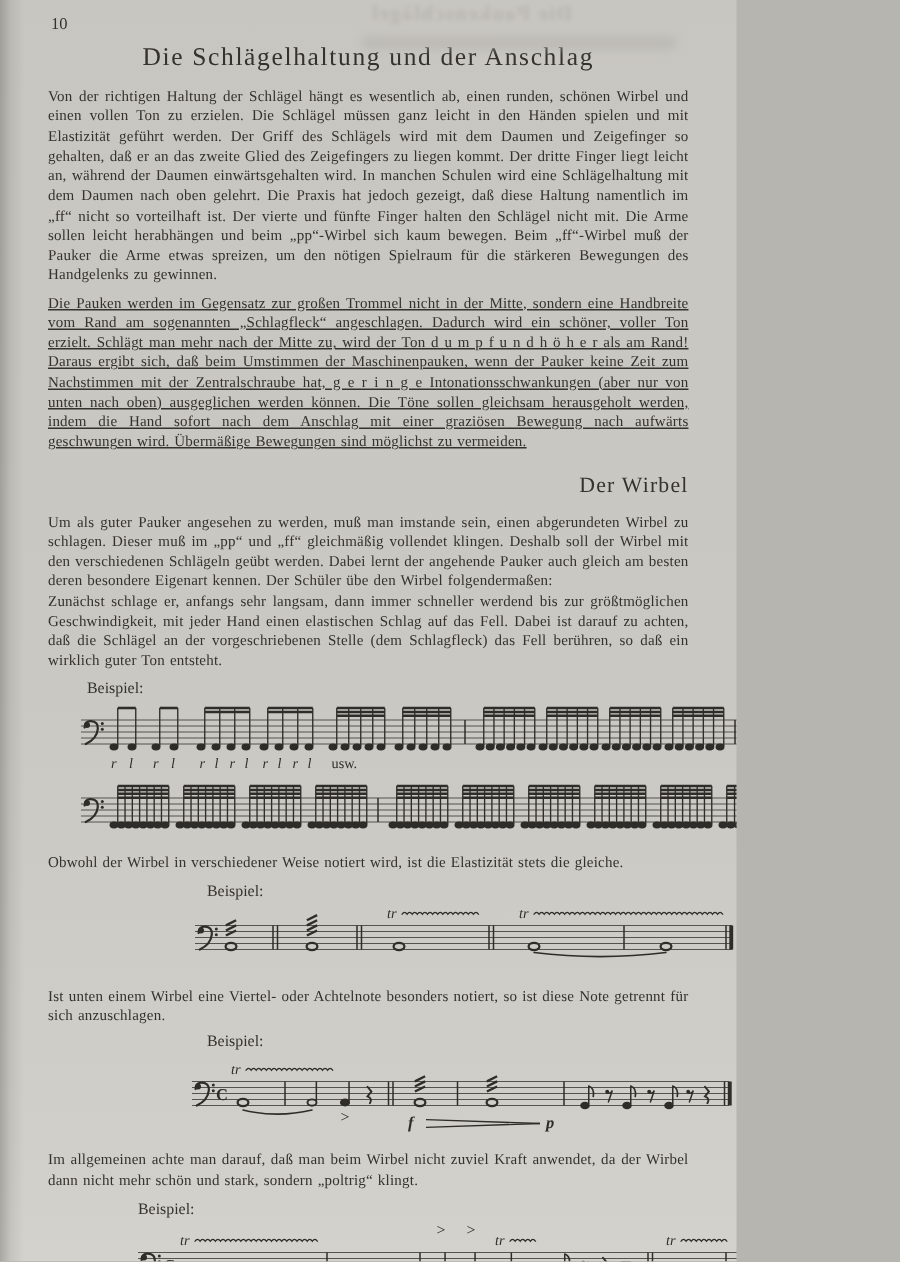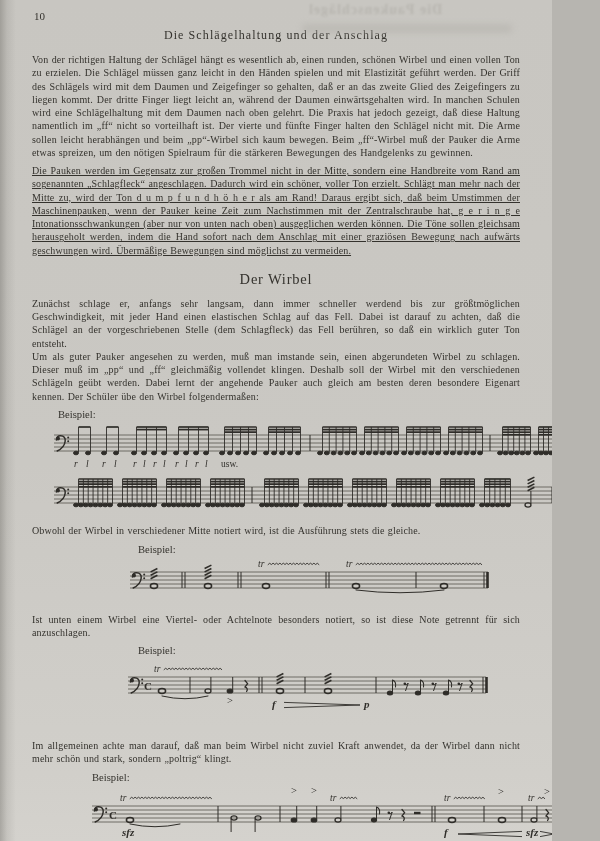--- a/index.html
+++ b/index.html
@@ -1,31 +1,31 @@
 <!DOCTYPE html>
 <html><head>
 <meta charset="utf-8">
 <style>
   html,body{margin:0;padding:0;background:#b7b5b0;}
   .page{
-    position:relative;width:552px;height:841px;box-sizing:border-box;
+    position:relative;width:491px;height:841px;box-sizing:border-box;
     padding:6px 32px 0 32px;overflow:hidden;
     background:
       linear-gradient(90deg, rgba(70,68,62,.30) 0px, rgba(70,68,62,.10) 7px, rgba(70,68,62,0) 16px),
       linear-gradient(180deg,#c8c6c1 0%,#cac8c3 55%,#d1cfca 92%,#d4d2cd 100%);
     font-family:"Liberation Serif", serif;color:#34322d;
   }
   .pagenum{font-size:11px;margin:4px 0 0 2px;}
   .ghost{position:absolute;transform:scaleX(-1);filter:blur(1.3px);opacity:.28;color:#8f8c85;
          font-weight:bold;white-space:nowrap;pointer-events:none;}
   .ghost1{top:2px;right:110px;font-size:14px;letter-spacing:1px;}
   .smudge{position:absolute;top:24px;right:40px;width:210px;height:9px;border-radius:4px;
           background:#b4b2ac;filter:blur(3px);opacity:.55;pointer-events:none;}
-  h1{font-size:12px;font-weight:normal;letter-spacing:1.1px;text-align:center;margin:6px 0 10px 0;}
-  h2{font-size:14.5px;font-weight:normal;letter-spacing:.8px;text-align:center;margin:14px 0 9px 0;}
+  h1{font-size:17px;font-weight:normal;letter-spacing:1.1px;text-align:center;margin:6px 0 10px 0;}
+  h2{font-size:14.5px;font-weight:normal;letter-spacing:.8px;text-align:right;margin:14px 0 9px 0;}
   p.body{font-size:10px;line-height:13.25px;text-align:justify;margin:0 0 0 0;
          letter-spacing:.15px;word-spacing:.6px;}
   p.body.gap{margin-top:5px;text-decoration:underline;}
   .bsp{font-size:10.6px;margin:6px 0 1px 0;}
   .music{margin:0;}
   .music svg{display:block;}
   svg text{fill:#2f2d29;font-family:"Liberation Serif",serif;}
   svg text.mtr{font-style:italic;font-size:9.5px;}
   svg text.mtime{font-weight:bold;font-size:11px;}
   svg text.dyn{font-style:italic;font-weight:bold;font-size:11px;}
@@ -41,22 +41,22 @@
   <div class="smudge"></div>
 
   <div class="pagenum">10</div>
   <h1>Die Schlägelhaltung und der Anschlag</h1>
 
   <p class="body">Von der richtigen Haltung der Schlägel hängt es wesentlich ab, einen runden, schönen Wirbel und einen vollen Ton zu erzielen. Die Schlägel müssen ganz leicht in den Händen spielen und mit Elastizität geführt werden. Der Griff des Schlägels wird mit dem Daumen und Zeigefinger so gehalten, daß er an das zweite Glied des Zeigefingers zu liegen kommt. Der dritte Finger liegt leicht an, während der Daumen einwärtsgehalten wird. In manchen Schulen wird eine Schlägelhaltung mit dem Daumen nach oben gelehrt. Die Praxis hat jedoch gezeigt, daß diese Haltung namentlich im „ff“ nicht so vorteilhaft ist. Der vierte und fünfte Finger halten den Schlägel nicht mit. Die Arme sollen leicht herabhängen und beim „pp“-Wirbel sich kaum bewegen.  Beim „ff“-Wirbel muß der Pauker die Arme etwas spreizen, um den nötigen Spielraum für die stärkeren Bewegungen des Handgelenks zu gewinnen.</p>
   <p class="body gap">Die Pauken werden im Gegensatz zur großen Trommel nicht in der Mitte, sondern eine Handbreite vom Rand am sogenannten „Schlagfleck“ angeschlagen. Dadurch wird ein schöner, voller Ton erzielt. Schlägt man mehr nach der Mitte zu, wird der Ton d u m p f   u n d   h ö h e r  als am Rand! Daraus ergibt sich, daß beim Umstimmen der Maschinenpauken, wenn der Pauker keine Zeit zum Nachstimmen mit der Zentralschraube hat, g e r i n g e  Intonationsschwankungen (aber nur von unten nach oben) ausgeglichen werden können.  Die Töne sollen gleichsam herausgeholt werden, indem die Hand sofort nach dem Anschlag mit einer graziösen Bewegung nach aufwärts geschwungen wird. Übermäßige Bewegungen sind möglichst zu vermeiden.</p>
 
   <h2>Der Wirbel</h2>
 
+  <p class="body">Um als guter Pauker angesehen zu werden, muß man imstande sein, einen abgerundeten Wirbel zu schlagen. Dieser muß im „pp“ und „ff“ gleichmäßig vollendet klingen. Deshalb soll der Wirbel mit den verschiedenen Schlägeln geübt werden. Dabei lernt der angehende Pauker auch gleich am besten deren besondere Eigenart kennen. Der Schüler übe den Wirbel folgendermaßen:</p>
   <p class="body">Zunächst schlage er, anfangs sehr langsam, dann immer schneller werdend bis zur größtmöglichen Geschwindigkeit, mit jeder Hand einen elastischen Schlag auf das Fell. Dabei ist darauf zu achten, daß die Schlägel an der vorgeschriebenen Stelle (dem Schlagfleck) das Fell berühren, so daß ein wirklich guter Ton entsteht.</p>
-  <p class="body">Um als guter Pauker angesehen zu werden, muß man imstande sein, einen abgerundeten Wirbel zu schlagen. Dieser muß im „pp“ und „ff“ gleichmäßig vollendet klingen. Deshalb soll der Wirbel mit den verschiedenen Schlägeln geübt werden. Dabei lernt der angehende Pauker auch gleich am besten deren besondere Eigenart kennen. Der Schüler übe den Wirbel folgendermaßen:</p>
 
   <div class="bsp" style="margin-left:26px">Beispiel:</div>
   <div class="music" style="margin-left:22px">
       <svg width="512" height="98" viewBox="0 0 512 98">
         <line x1="0" y1="14" x2="506" y2="14" stroke="#55534d" stroke-width="0.8"></line>
         <line x1="0" y1="18" x2="506" y2="18" stroke="#55534d" stroke-width="0.8"></line>
         <line x1="0" y1="22" x2="506" y2="22" stroke="#55534d" stroke-width="0.8"></line>
         <line x1="0" y1="26" x2="506" y2="26" stroke="#55534d" stroke-width="0.8"></line>
         <line x1="0" y1="30" x2="506" y2="30" stroke="#55534d" stroke-width="0.8"></line>
         <circle cx="4" cy="17.4" r="2" fill="#2f2d29"></circle>
@@ -435,21 +435,21 @@
         <line x1="476.9" y1="83" x2="476.9" y2="70" stroke="#2f2d29" stroke-width="1"></line>
         <line x1="473.6" y1="69.7" x2="480.4" y2="66.3" stroke="#2f2d29" stroke-width="1.6"></line>
         <line x1="473.6" y1="66.3" x2="480.4" y2="62.89999999999999" stroke="#2f2d29" stroke-width="1.6"></line>
         <line x1="473.6" y1="62.900000000000006" x2="480.4" y2="59.5" stroke="#2f2d29" stroke-width="1.6"></line>
         <line x1="473.6" y1="59.5" x2="480.4" y2="56.099999999999994" stroke="#2f2d29" stroke-width="1.6"></line>
         <line x1="498" y1="66" x2="498" y2="82" stroke="#2f2d29" stroke-width="1"></line>
         <line x1="501.5" y1="66" x2="501.5" y2="82" stroke="#2f2d29" stroke-width="2.6"></line>
       </svg>
     </div>
 
-  <p class="body" style="margin-top:5px">Obwohl der Wirbel in verschiedener Mitte notiert wird, ist die Ausführung stets die gleiche.</p>
+  <p class="body" style="margin-top:5px">Obwohl der Wirbel in verschiedener Weise notiert wird, ist die Elastizität stets die gleiche.</p>
 
   <div class="bsp" style="margin-left:106px;margin-top:7px">Beispiel:</div>
   <div class="music" style="margin-left:98px">
       <svg width="362" height="50" viewBox="0 0 362 50">
         <line x1="0" y1="16" x2="358" y2="16" stroke="#55534d" stroke-width="0.8"></line>
         <line x1="0" y1="20" x2="358" y2="20" stroke="#55534d" stroke-width="0.8"></line>
         <line x1="0" y1="24" x2="358" y2="24" stroke="#55534d" stroke-width="0.8"></line>
         <line x1="0" y1="28" x2="358" y2="28" stroke="#55534d" stroke-width="0.8"></line>
         <line x1="0" y1="32" x2="358" y2="32" stroke="#55534d" stroke-width="0.8"></line>
         <circle cx="4" cy="19.4" r="2" fill="#2f2d29"></circle>
@@ -541,21 +541,21 @@
         <line x1="320.5" y1="35" x2="320.5" y2="23" stroke="#2f2d29" stroke-width="1"></line>
         <path d="M320.5,23 q4,1.5 3,7" stroke="#2f2d29" stroke-width="1.1" fill="none" stroke-linecap="round"></path>
         <circle cx="330.8" cy="26.8" r="1.3" fill="#2f2d29"></circle>
         <path d="M330.8,27.6 q2.2,1 3.4,-1.6 l-2.6,7.6" stroke="#2f2d29" stroke-width="1" fill="none" stroke-linecap="round"></path>
         <path d="M342,23.5 l2.6,3.2 -2.6,3.2 q3.6,1.6 1.6,4.6" stroke="#2f2d29" stroke-width="1.3" fill="none" stroke-linecap="round"></path>
         <line x1="355" y1="20" x2="355" y2="36" stroke="#2f2d29" stroke-width="1"></line>
         <line x1="358.5" y1="20" x2="358.5" y2="36" stroke="#2f2d29" stroke-width="2.6"></line>
       </svg>
     </div>
 
-  <p class="body" style="margin-top:20px">Im allgemeinen achte man darauf, daß man beim Wirbel nicht zuviel Kraft anwendet,  da der Wirbel  dann nicht mehr schön und stark, sondern „poltrig“ klingt.</p>
+  <p class="body" style="margin-top:4px">Im allgemeinen achte man darauf, daß man beim Wirbel nicht zuviel Kraft anwendet,  da der Wirbel  dann nicht mehr schön und stark, sondern „poltrig“ klingt.</p>
 
   <div class="bsp" style="margin-left:60px;margin-top:7px">Beispiel:</div>
   <div class="music" style="margin-left:60px">
       <svg width="468" height="64" viewBox="0 0 468 64">
         <line x1="0" y1="22" x2="464" y2="22" stroke="#55534d" stroke-width="0.8"></line>
         <line x1="0" y1="26" x2="464" y2="26" stroke="#55534d" stroke-width="0.8"></line>
         <line x1="0" y1="30" x2="464" y2="30" stroke="#55534d" stroke-width="0.8"></line>
         <line x1="0" y1="34" x2="464" y2="34" stroke="#55534d" stroke-width="0.8"></line>
         <line x1="0" y1="38" x2="464" y2="38" stroke="#55534d" stroke-width="0.8"></line>
         <circle cx="4" cy="25.4" r="2" fill="#2f2d29"></circle>

